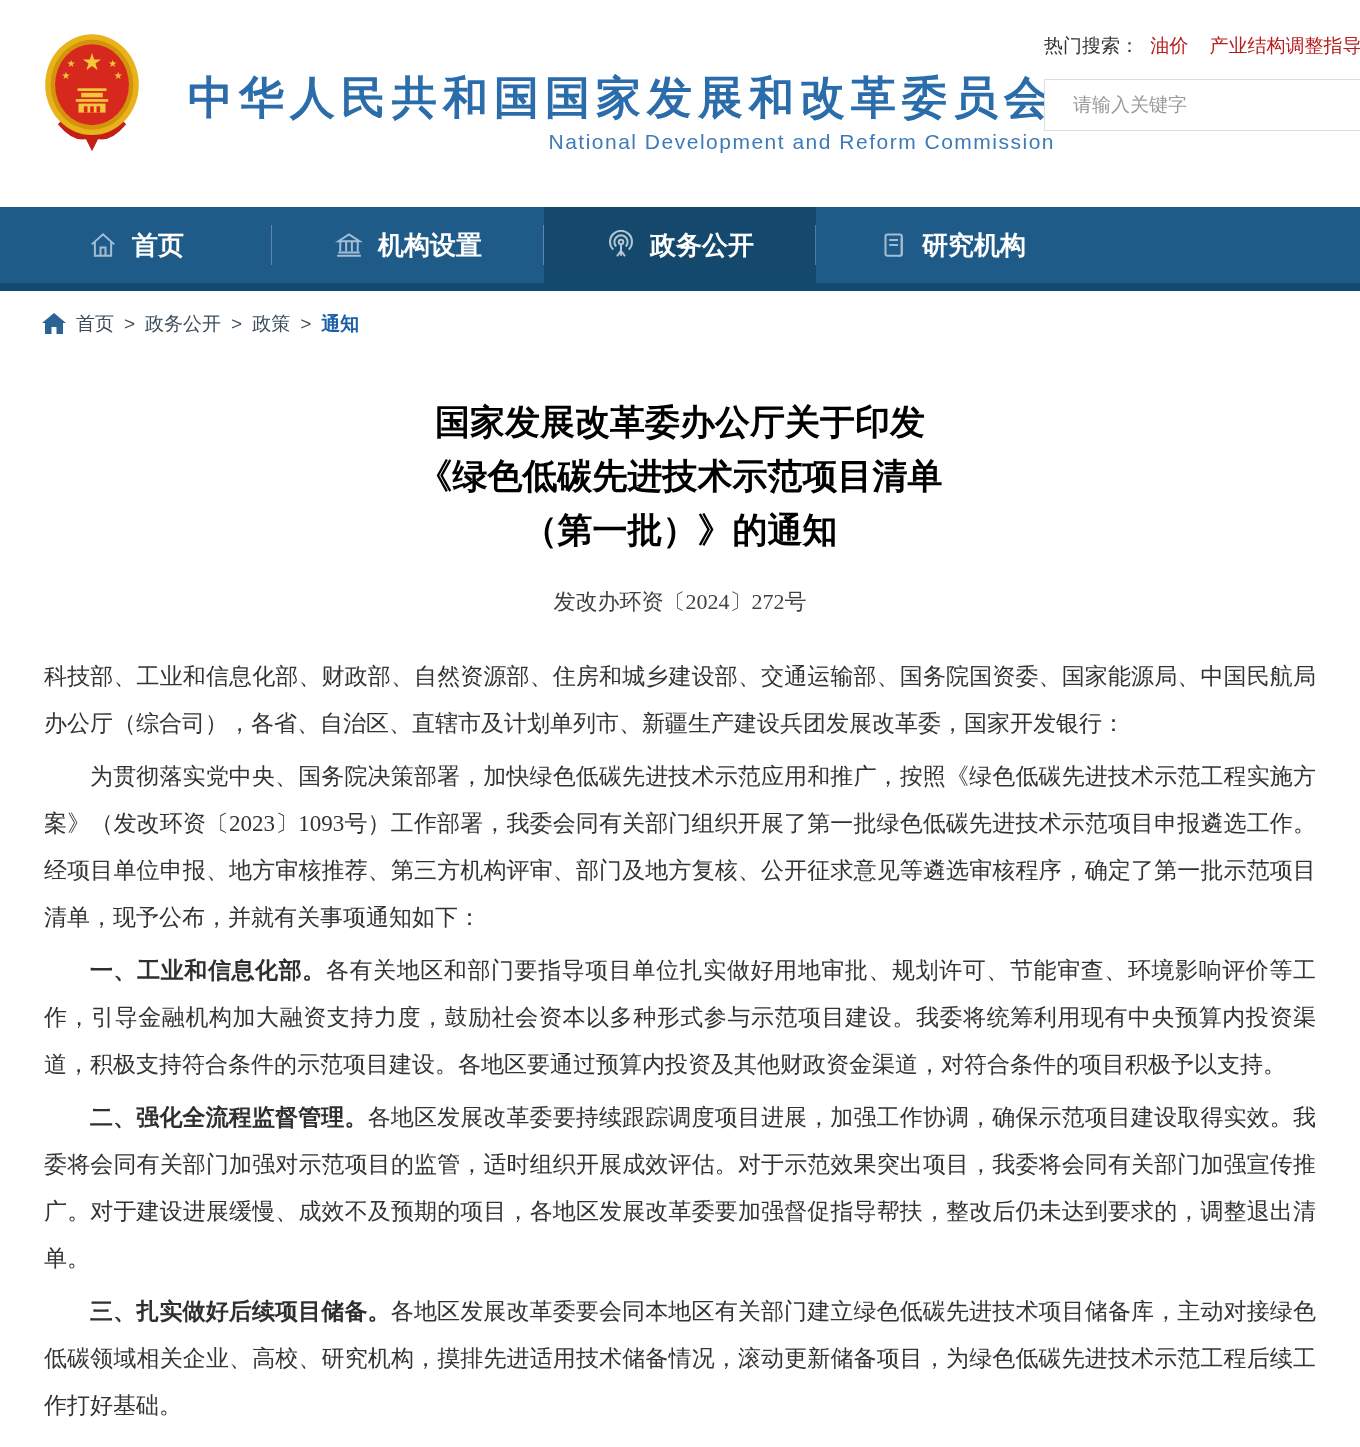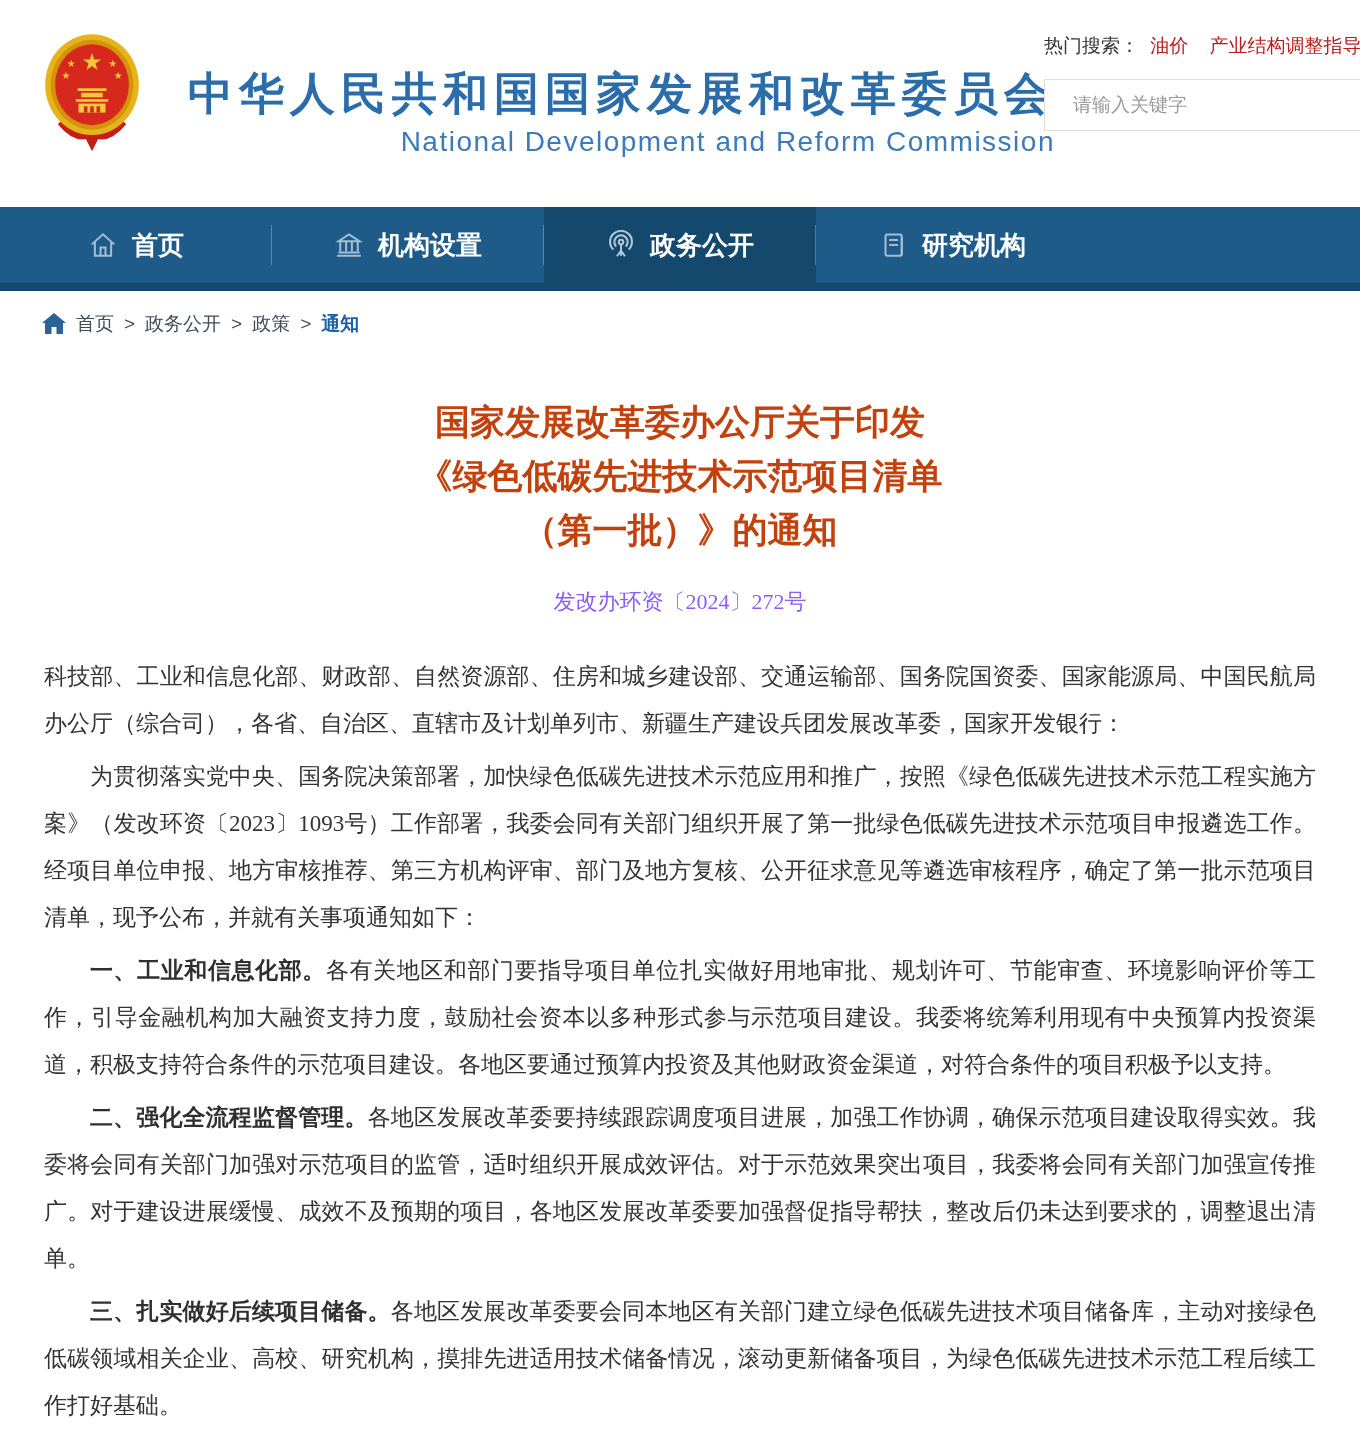--- a/index.html
+++ b/index.html
@@ -5,21 +5,21 @@
   * { margin:0; padding:0; box-sizing:border-box; }
   html,body { width:1360px; height:1447px; overflow:hidden; background:#fff;
     font-family:"Liberation Sans", sans-serif; }
 
   
   .header { position:relative; width:100%; height:207px; background:#fff; }
   .brand { position:absolute; left:38px; top:30px; display:flex; align-items:center; }
   .emblem { width:108px; height:140px; flex:none; }
   .titles { margin-left:42px; padding-top:22px;text-align:right; }
   .site-title-cn { color:#2b6cab; font-size:45px; font-weight:bold; letter-spacing:6px; white-space:nowrap; }
-  .site-title-en { color:#3c7ab8; font-size:28px; letter-spacing:1.5px; white-space:nowrap; margin-top:2px; }
+  .site-title-en { color:#3c7ab8; font-size:21px; letter-spacing:1.5px; white-space:nowrap; margin-top:2px; }
   .header-right { position:absolute; left:1044px; top:33px; width:480px; }
   .hot-search { font-size:19px; color:#333; white-space:nowrap; }
   .hot-search a { color:#b91c1c; text-decoration:none; margin-right:16px; cursor:pointer; }
   .hot-label { margin-right:6px;text-align:center; }
   .search-box { margin-top:20px; width:430px; height:52px; border:1px solid #ddd; background:#fff;
     display:flex; align-items:center; }
   .search-box input { border:none; outline:none; width:100%; height:100%; padding-left:28px;
     font-size:19px; color:#333; font-family:"Liberation Sans", sans-serif; }
   .search-box input::placeholder { color:#9a9a9a; }
 
@@ -40,23 +40,23 @@
   .breadcrumb { padding:20px 0 12px 42px; font-size:19px; color:#3d4d5c; display:flex;
     align-items:center; gap:10px; }
   .crumb-home-icon { width:24px; height:22px; }
   .crumb-home-icon svg { width:100%; height:100%; fill:#2a6496; }
   .crumb { color:#3d4d5c; text-decoration:none; cursor:pointer; }
   .crumb-sep { color:#3d4d5c; }
   .crumb-current { color:#1b5fa8; font-weight:bold; }
 
   
   .article { width:100%; padding:0 38px; }
-  .article-title { margin-top:46px; text-align:center; color:#c2410c; font-size:35px;
+  .article-title { margin-top:46px; text-align:center; color:#000000; font-size:35px;
     font-weight:bold; line-height:54px; }
-  .doc-number { margin-top:30px; text-align:center; color:#8b5cf6; font-size:22px;
+  .doc-number { margin-top:30px; text-align:center; color:#404040; font-size:22px;
     font-family:"Liberation Serif","DejaVu Serif",serif; }
   .body-text { margin-top:36px; font-family:"Liberation Serif","DejaVu Serif",serif;
     font-size:23px; line-height:47px; color:#333; text-align:justify; }
   .body-text p { margin:6px; }
   .body-text p.indent { text-indent:2em; }
   .para-lead { font-family:"Liberation Sans",sans-serif; font-weight:bold; color:#2f2f2f; }
 </style>
 </head>
 <body>
 

